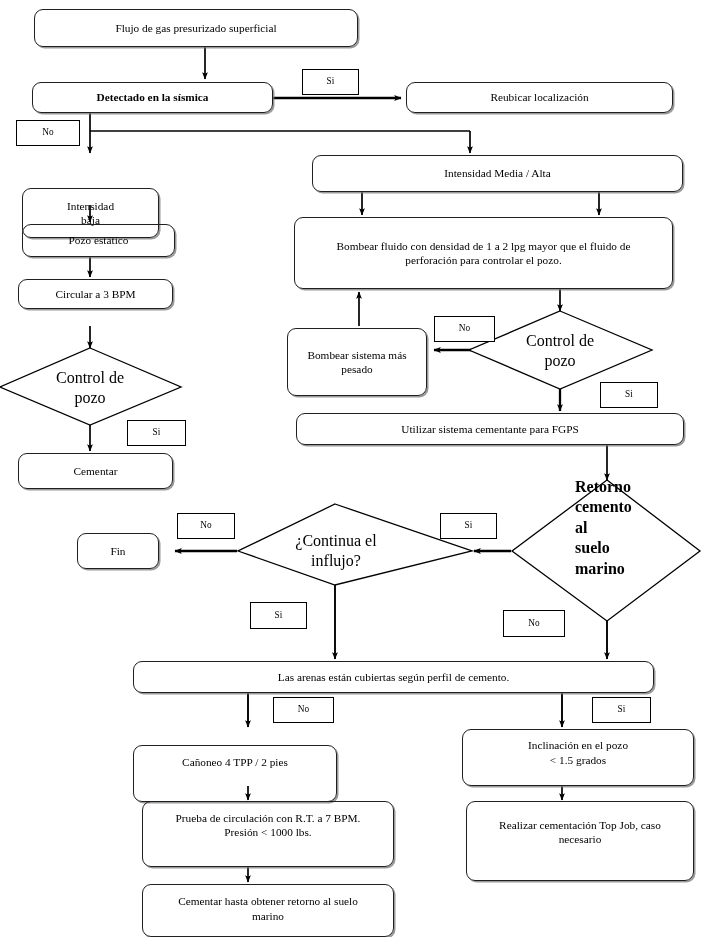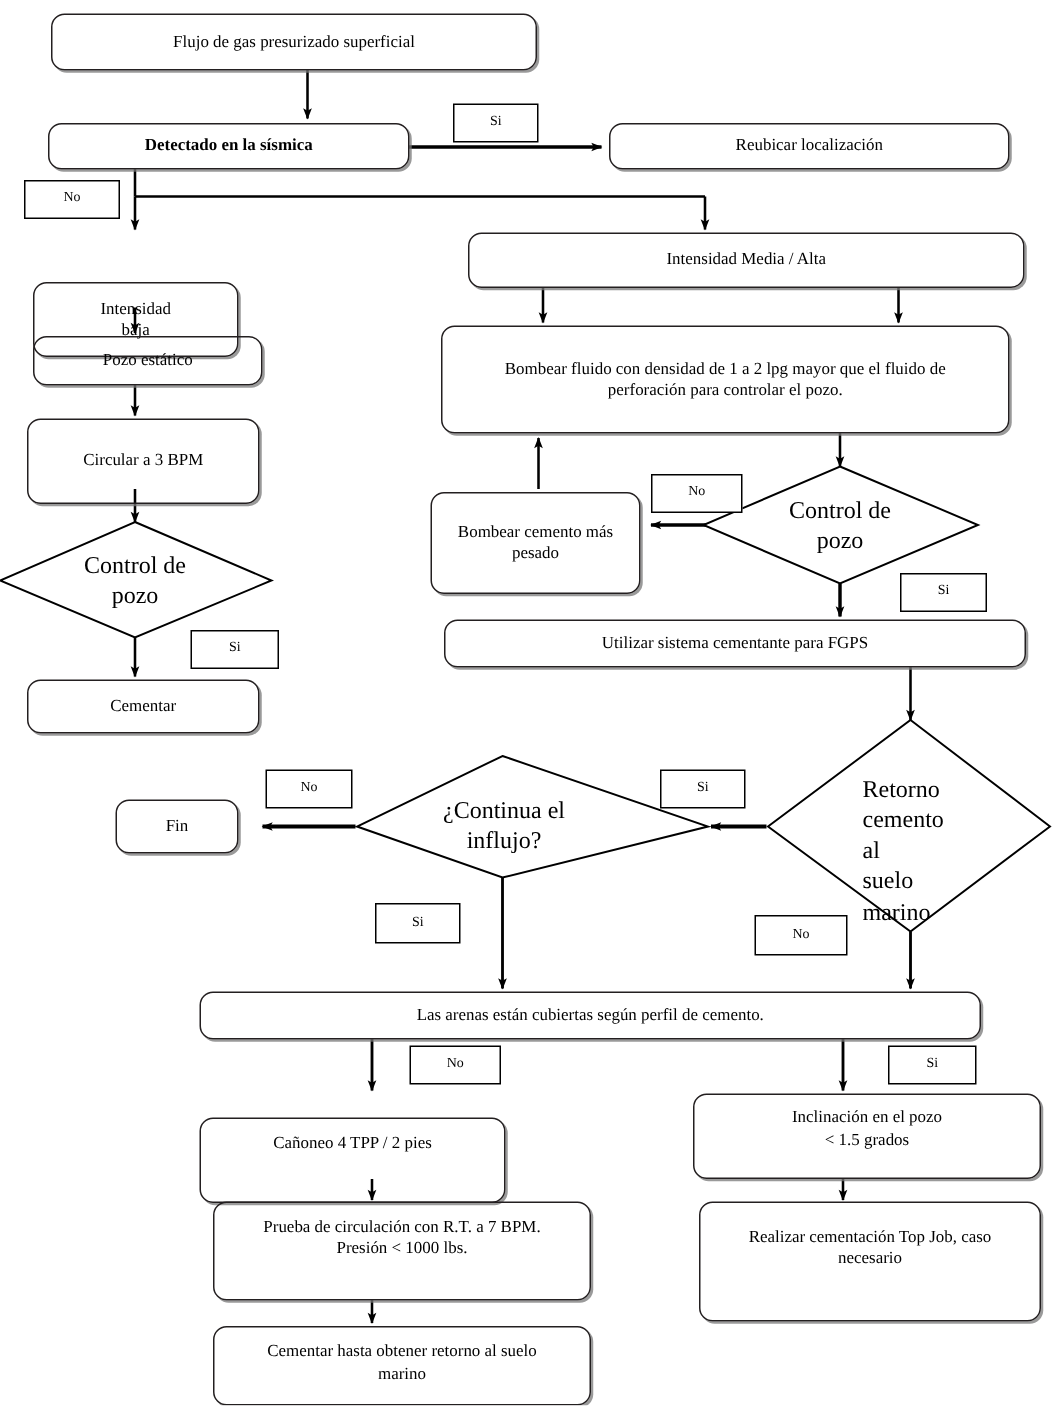--- a/index.html
+++ b/index.html
@@ -168,21 +168,21 @@
   </div>
 
   <div class="node proc" style="left:312px; top:155px; width:371px; height:37px;">
     <span class="txt">Intensidad Media / Alta</span>
   </div>
 
   <div class="node proc" style="left:22px; top:224px; width:153px; height:33px;">
     <span class="txt">Pozo estático</span>
   </div>
 
-  <div class="node proc" style="left:18px; top:279px; width:155px; height:57px;">
+  <div class="node proc" style="left:18px; top:279px; width:155px; height:30px;">
     <span class="txt">Circular a 3 BPM</span>
   </div>
 
   <div class="node proc" style="left:294px; top:217px; width:379px; height:72px;">
     <span class="txt">
       <span>Bombear fluido con densidad de 1 a 2 lpg mayor que el fluido de</span><br>
       <span>perforación para controlar el pozo.</span>
     </span>
   </div>
 
@@ -199,42 +199,42 @@
       <span>pozo</span>
     </span>
   </div>
 
   <div class="node lbl" style="left:434px; top:316px; width:61px; height:26px;">
     <span class="txt">No</span>
   </div>
 
   <div class="node proc" style="left:287px; top:328px; width:140px; height:68px;">
     <span class="txt">
-      <span>Bombear cemento más</span><br>
+      <span>Bombear sistema más</span><br>
       <span>pesado</span>
     </span>
   </div>
 
   <div class="node lbl" style="left:600px; top:382px; width:58px; height:26px;">
     <span class="txt">Si</span>
   </div>
 
   <div class="node lbl" style="left:127px; top:420px; width:59px; height:26px;">
     <span class="txt">Si</span>
   </div>
 
   <div class="node proc" style="left:18px; top:453px; width:155px; height:36px;">
     <span class="txt">Cementar</span>
   </div>
 
   <div class="node proc" style="left:296px; top:413px; width:388px; height:32px;">
     <span class="txt">Utilizar sistema cementante para FGPS</span>
   </div>
 
-  <div class="node dec just3" style="left:545px; top:542px; width:125px; height:52px;">
+  <div class="node dec just3" style="left:545px; top:502px; width:125px; height:52px;font-weight:bold;">
     <span class="txt">
       <span>Retorno</span><br>
       <span>cemento    al</span><br>
       <span>suelo marino</span>
     </span>
   </div>
 
   <div class="node lbl" style="left:440px; top:513px; width:57px; height:26px;">
     <span class="txt">Si</span>
   </div>

